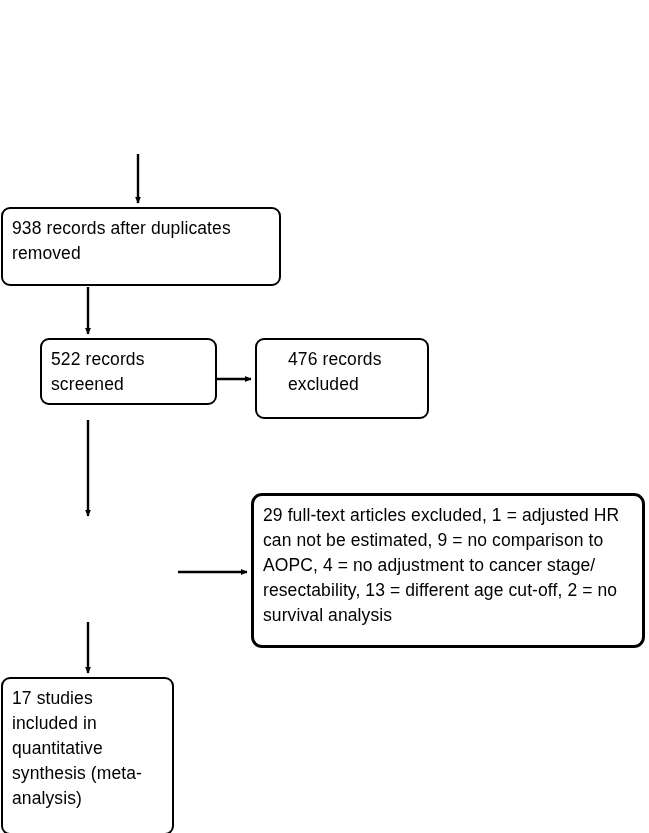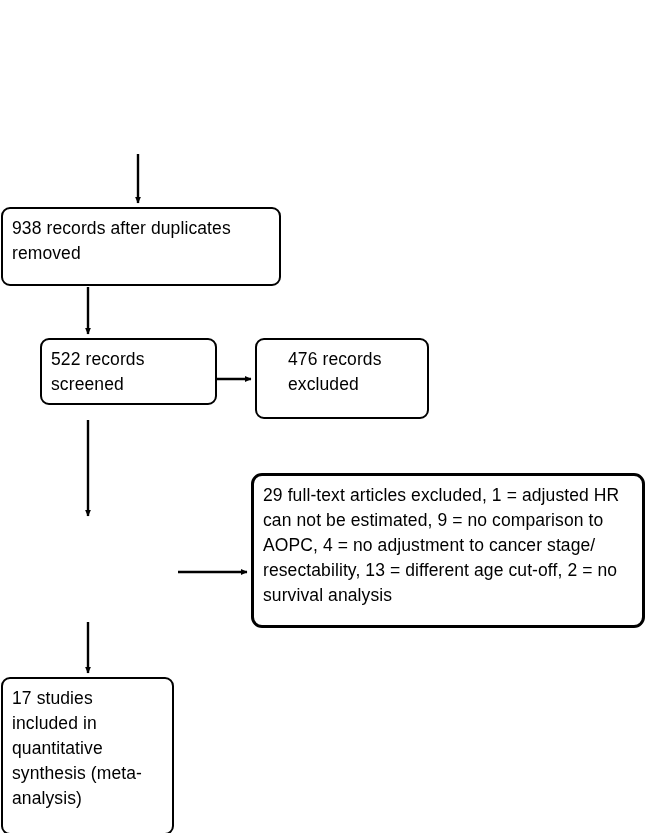--- a/index.html
+++ b/index.html
@@ -28,20 +28,21 @@
     padding: 7px 9px 6px 9px;
     font-size: 17.5px;
     line-height: 25px;
     color: #000000;
     white-space: pre-line;
     letter-spacing: 0.1px;
   }
   .node.thick {
     border-width: 3px;
     border-radius: 11px;
+    margin-top: 20px;
   }
   .svg-layer {
     position: absolute;
     left: 0;
     top: 0;
     width: 649px;
     height: 833px;
     pointer-events: none;
   }
   

